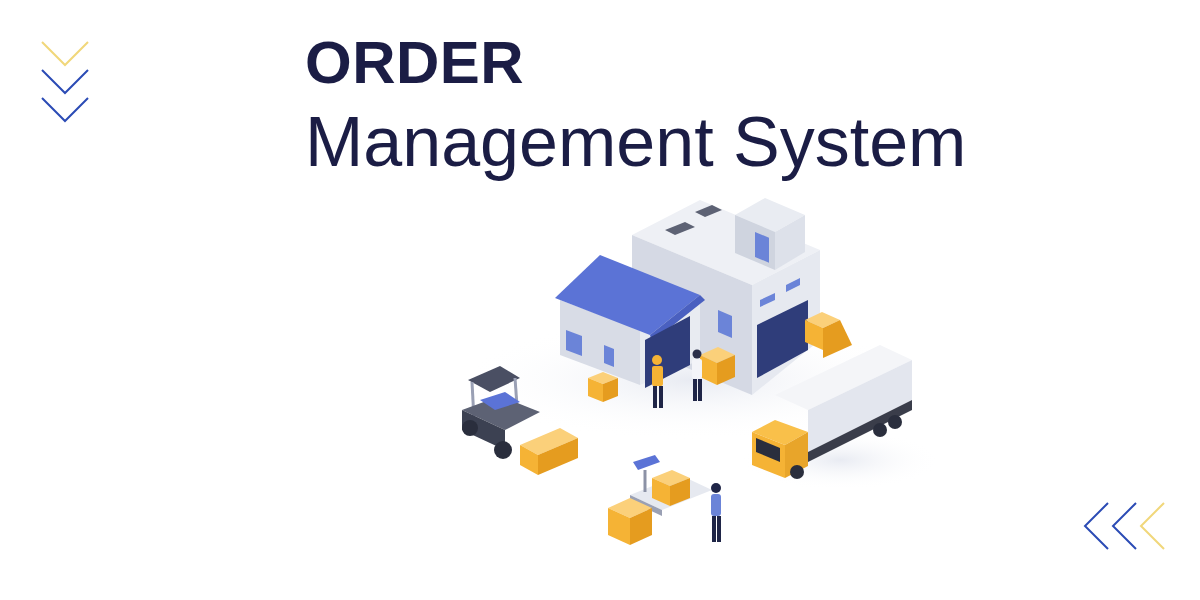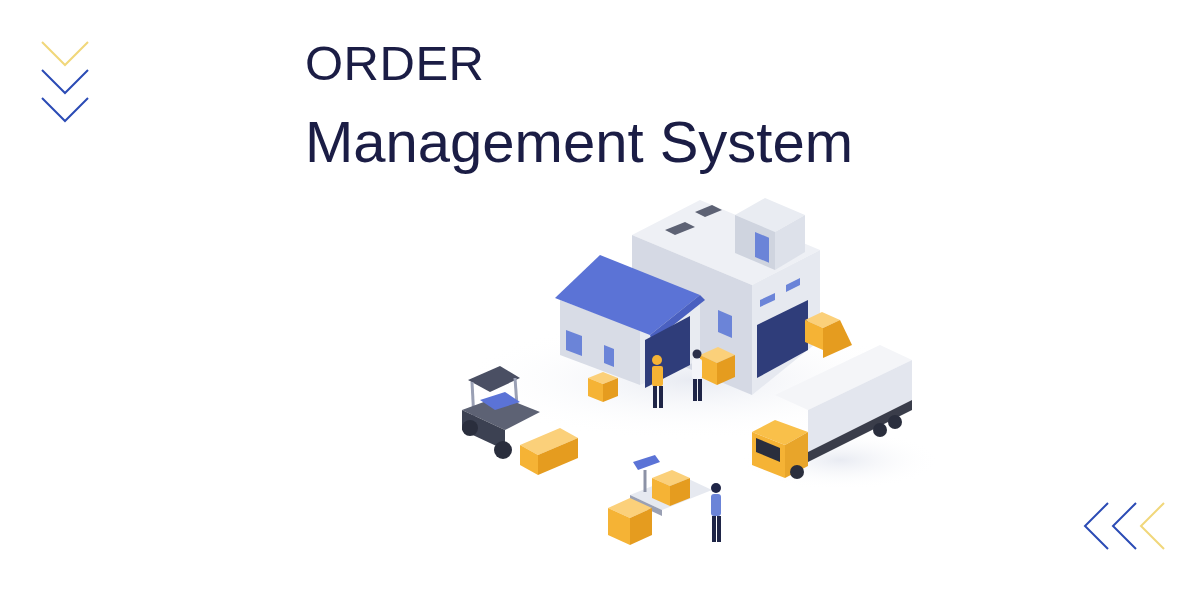--- a/index.html
+++ b/index.html
@@ -1,20 +1,20 @@
 <!DOCTYPE html>
 <html><head>
 <meta charset="utf-8">
 <style>
   html,body{margin:0;padding:0;}
   body{width:1200px;height:600px;background:#ffffff;position:relative;overflow:hidden;font-family:"Liberation Sans",sans-serif;}
   .chev{position:absolute;}
   .title{position:absolute;left:305px;color:#1b1d45;white-space:nowrap;margin:0;}
-  .title-bold{top:30px;font-size:49px;font-weight:normal;letter-spacing:0.5px;line-height:66px;}
-  .title-light{top:108px;font-size:58px;font-weight:normal;line-height:68px;}
+  .title-bold{top:30px;font-size:60px;font-weight:bold;letter-spacing:0.5px;line-height:66px;}
+  .title-light{top:108px;font-size:70px;font-weight:normal;line-height:68px;}
   .illus{position:absolute;left:440px;top:180px;}
 </style>
 </head>
 <body>
 
 <svg class="chev" style="left:40px;top:40px" width="52" height="86">
   <polyline points="2,2 25,25 48,2" fill="none" stroke="#f1d77a" stroke-width="2"></polyline>
   <polyline points="2,30 25,53 48,30" fill="none" stroke="#2b4bb5" stroke-width="2"></polyline>
   <polyline points="2,58 25,81 48,58" fill="none" stroke="#2b4bb5" stroke-width="2"></polyline>
 </svg>

